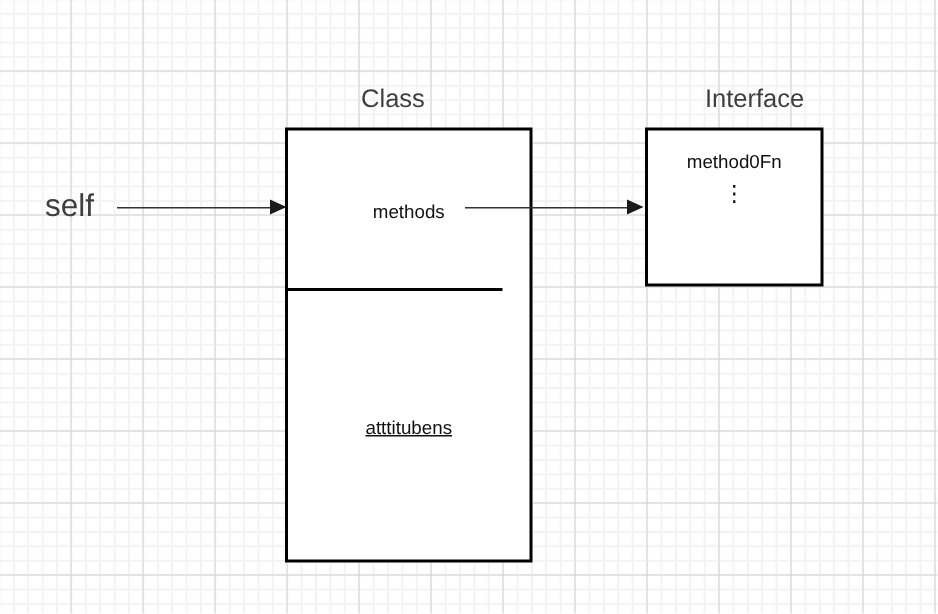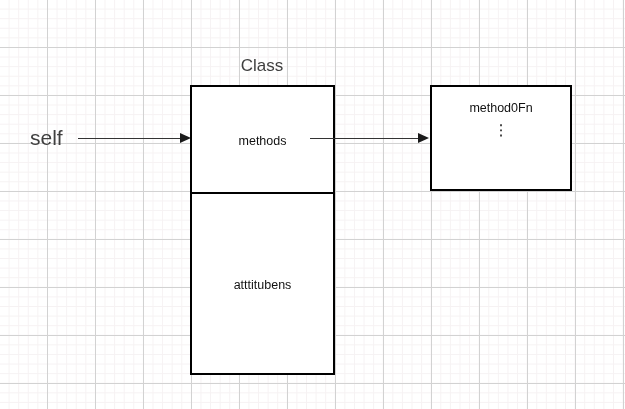--- a/index.html
+++ b/index.html
@@ -109,30 +109,31 @@
 
 <div id="canvas">
 
   <div class="edge-label" style="left:30px; top:128px;">self</div>
 
   <div class="edge-line" style="left:78px; top:138px; width:105px;"></div>
   <div class="edge-arrow" style="left:180px; top:132.5px;"></div>
 
   <div class="node-title" style="left:190px; top:56px; width:144px;">Class</div>
 
-  <div class="box" style="left:190px; top:85px; width:145px; height:290px;">
+  <div class="box" style="left:190px; top:85px; width:165px; height:290px;">
     <div class="divider" style="left:-2px; top:105px; width:145px;"></div>
     <div class="compartment-label" style="left:0; right:0; top:46px;">methods</div>
-    <div class="compartment-label" style="left:0; right:0; top:190px;">atttitubens</div>
+    <div class="compartment-label" style="left:0; right:0; top:190px;text-decoration:underline;">atttitubens</div>
   </div>
 
   <div class="edge-line" style="left:310px; top:138px; width:110px;"></div>
   <div class="edge-arrow" style="left:418px; top:132.5px;"></div>
 
+  <div class="node-title" style="left:430px; top:56px; width:146px;">Interface</div>
 
-  <div class="box" style="left:430px; top:85px; width:142px; height:106px;">
+  <div class="box" style="left:430px; top:85px; width:119px; height:106px;">
     <div class="iface-list" style="top:9px;">
       <div class="iface-item">method0Fn</div>
       <div class="iface-item ellipsis">⋮</div>
     </div>
   </div>
 
 </div>
 
 </body></html>

